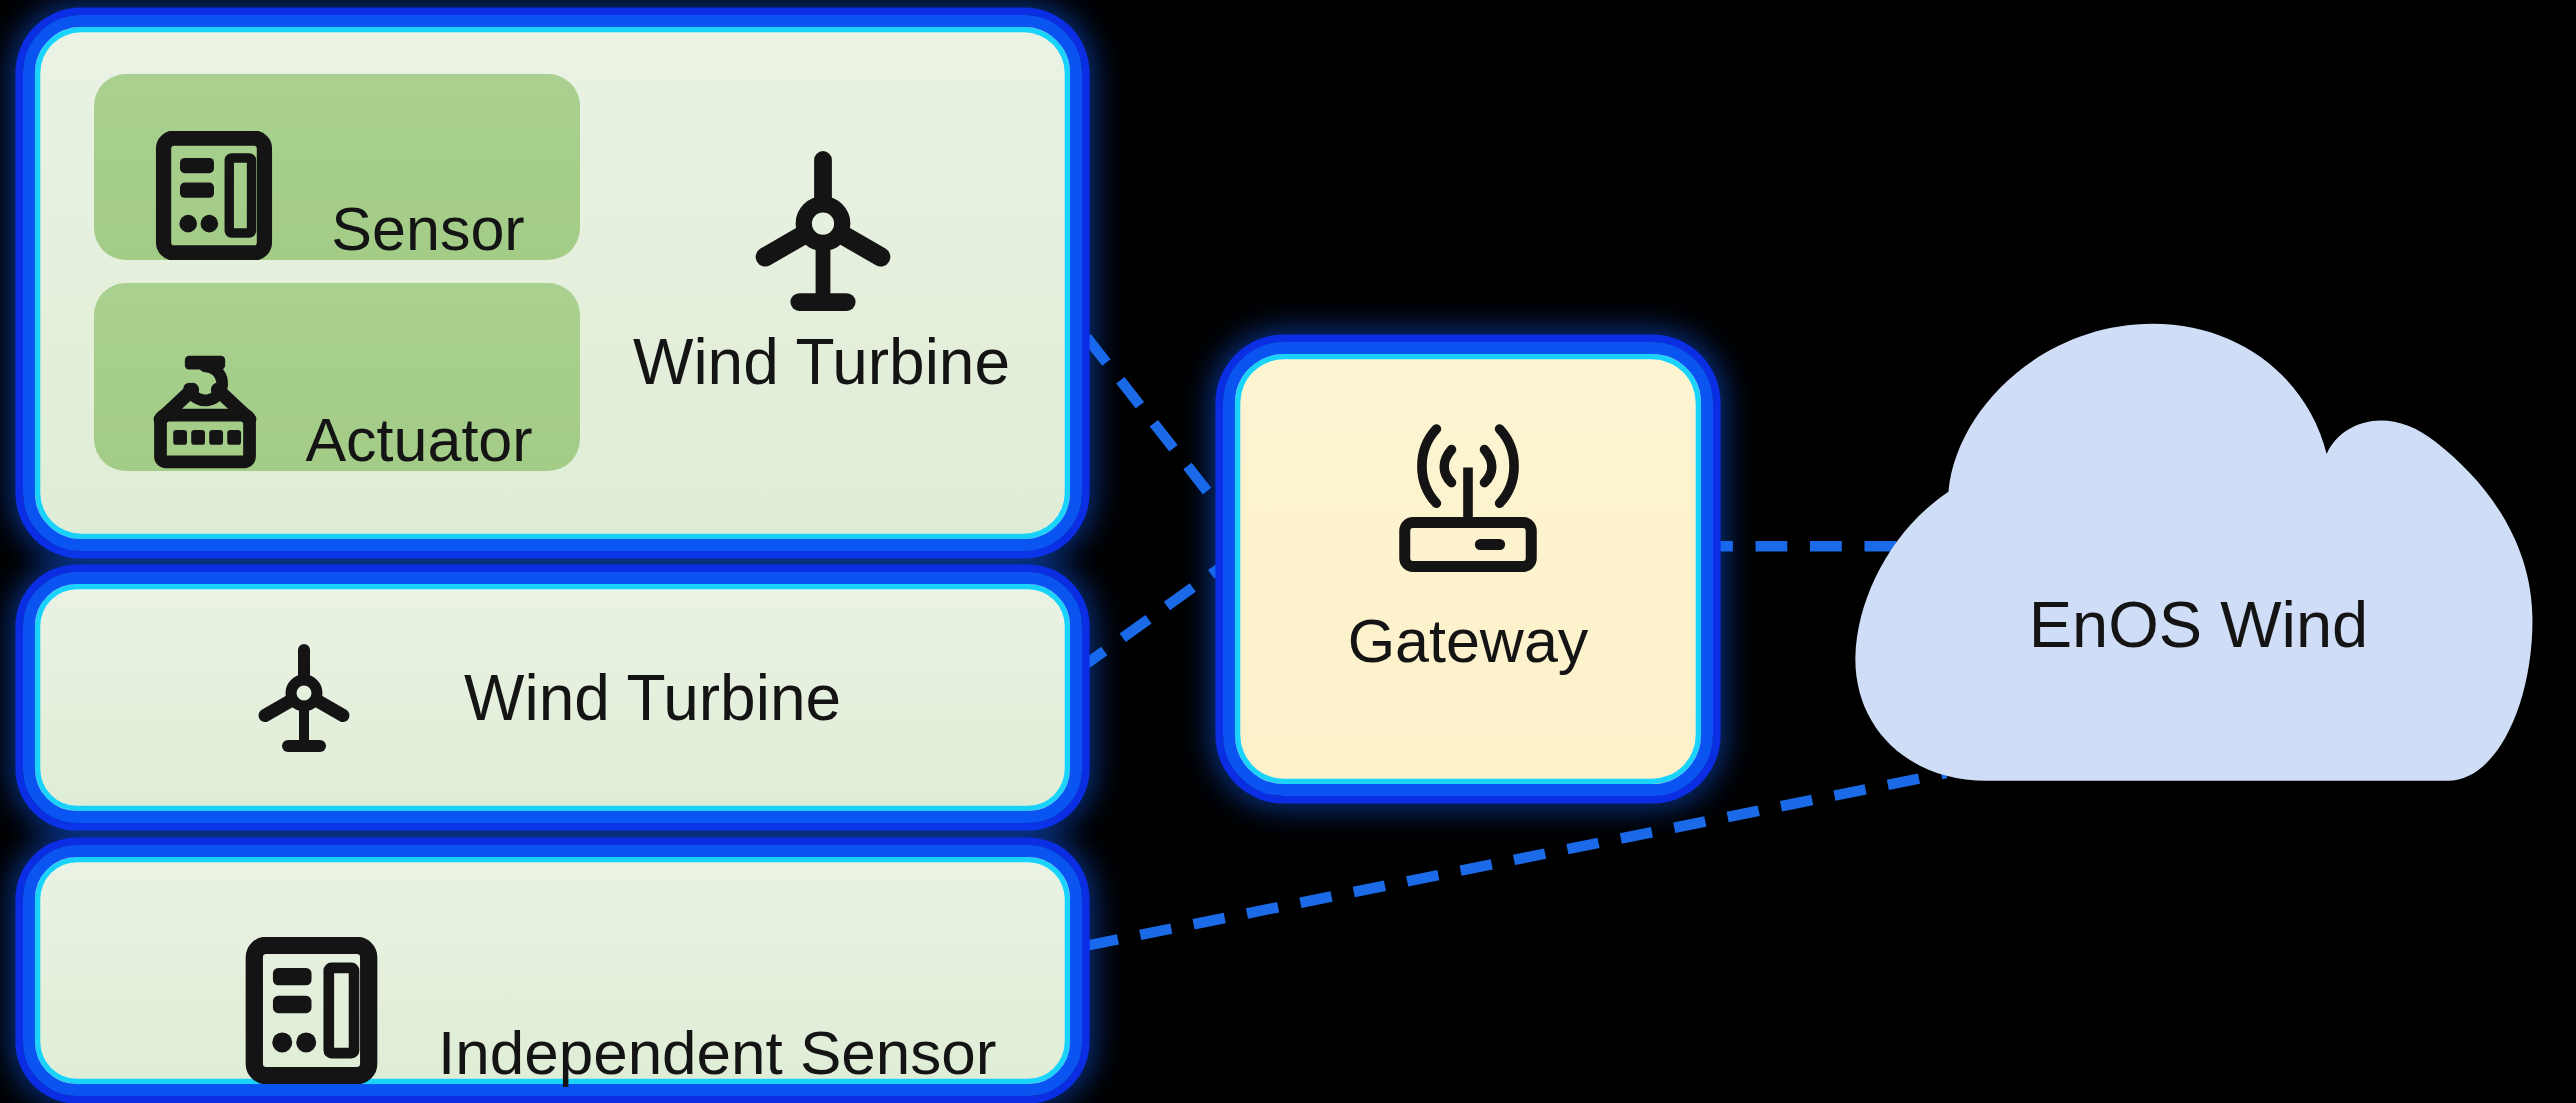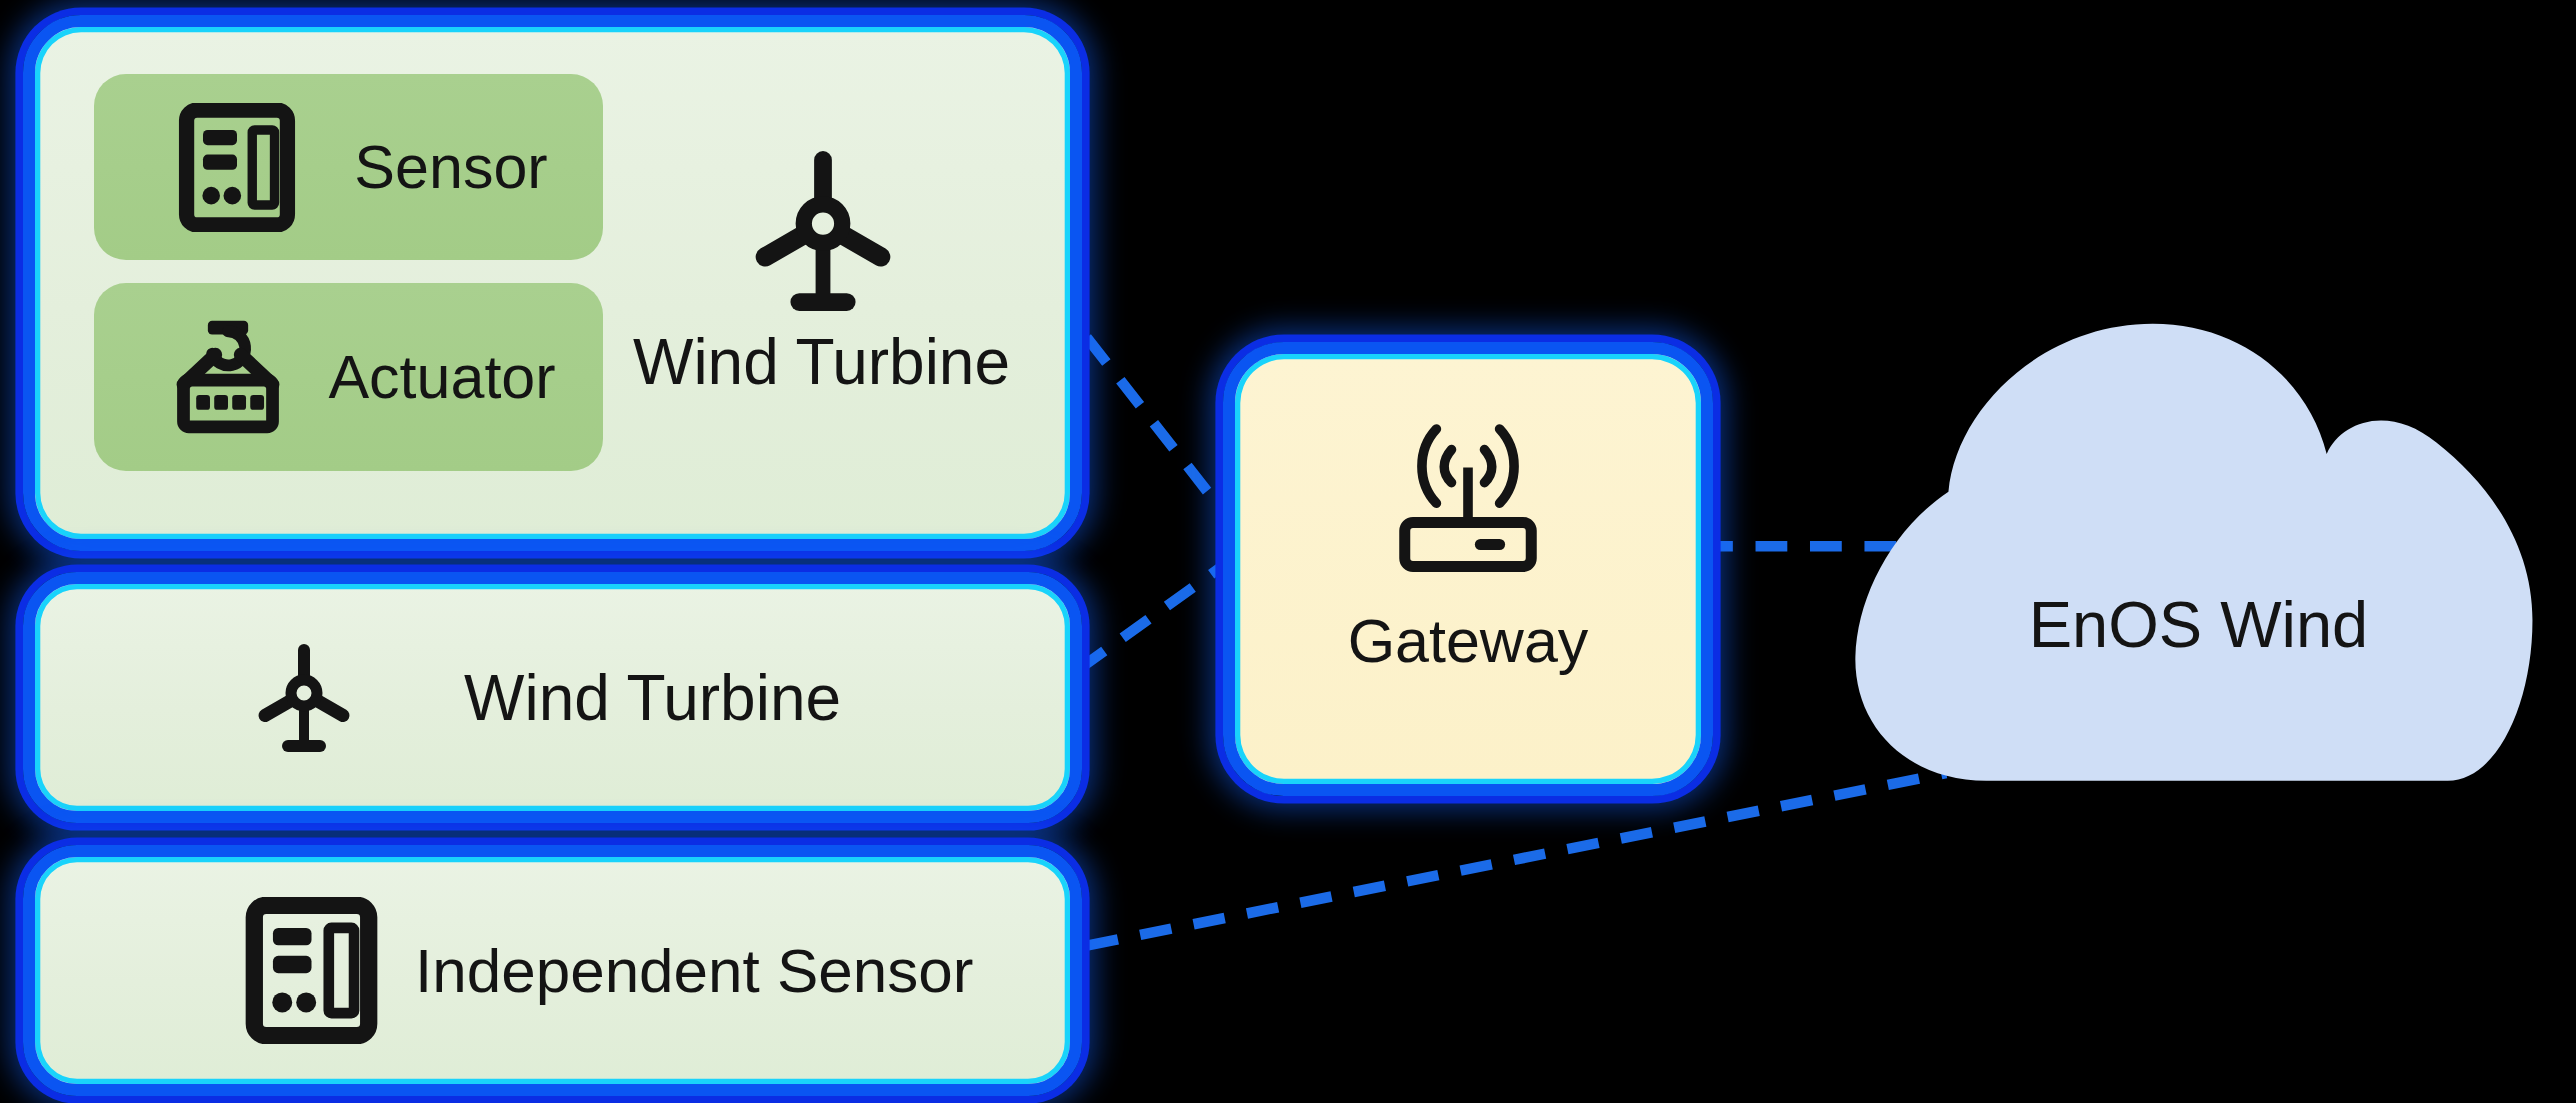--- a/index.html
+++ b/index.html
@@ -28,38 +28,38 @@
 
   #box-turbine-group{left:23px;top:15px;width:1059px;height:536px;border-radius:58px;}
   #box-turbine-single{left:23px;top:572px;width:1059px;height:251px;border-radius:54px;}
   #box-independent-sensor{left:23px;top:845px;width:1059px;height:251px;border-radius:54px;}
   #box-gateway{left:1223px;top:342px;width:490px;height:454px;border-radius:61px;}
 
   
   .sub-box{
     position:absolute;border-radius:32px;
     background:linear-gradient(180deg,#a9d08f 0%,#a3cc87 100%);
-    display:flex;align-items:center;padding-left:23px;
+    display:flex;align-items:flex-end;
   }
   #sub-sensor{left:59px;top:47px;width:486px;height:186px;}
   #sub-actuator{left:59px;top:256px;width:486px;height:188px;}
   .sub-box .icon{margin-left:58px;flex:0 0 auto;display:block;}
   .sub-label{flex:1;text-align:center;font-size:61px;line-height:1;white-space:nowrap;}
 
   
   .big-turbine-icon{position:absolute;left:714px;top:124px;}
   .big-turbine-label{
     position:absolute;left:446px;top:303px;width:681px;
     text-align:center;font-size:64px;line-height:1;white-space:nowrap;
   }
 
   
   .node-row{display:flex;align-items:center;height:100%;box-sizing:border-box;}
   #box-turbine-single .node-row{padding-left:219px;gap:110px;}
-  #box-independent-sensor .node-row{padding-left:210px;gap:37px;}
+  #box-independent-sensor .node-row{padding-left:210px;gap:60px;align-items:flex-end;}
   .row-label{font-size:64px;line-height:1;white-space:nowrap;}
   #box-independent-sensor .row-label{font-size:62px;}
 
   
   #box-gateway{display:flex;flex-direction:column;align-items:center;padding-top:64px;}
   .gateway-label{margin-top:39px;font-size:61px;line-height:1;white-space:nowrap;}
 
   
   .cloud-label{
     position:absolute;left:1926px;top:592px;width:545px;z-index:2;

